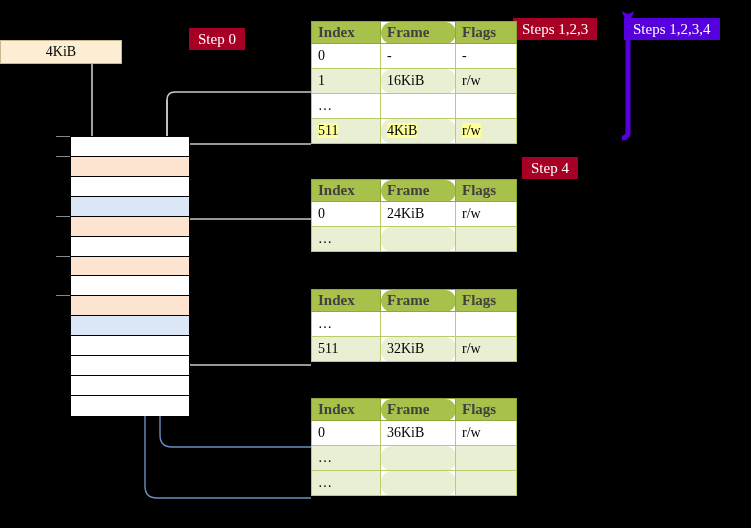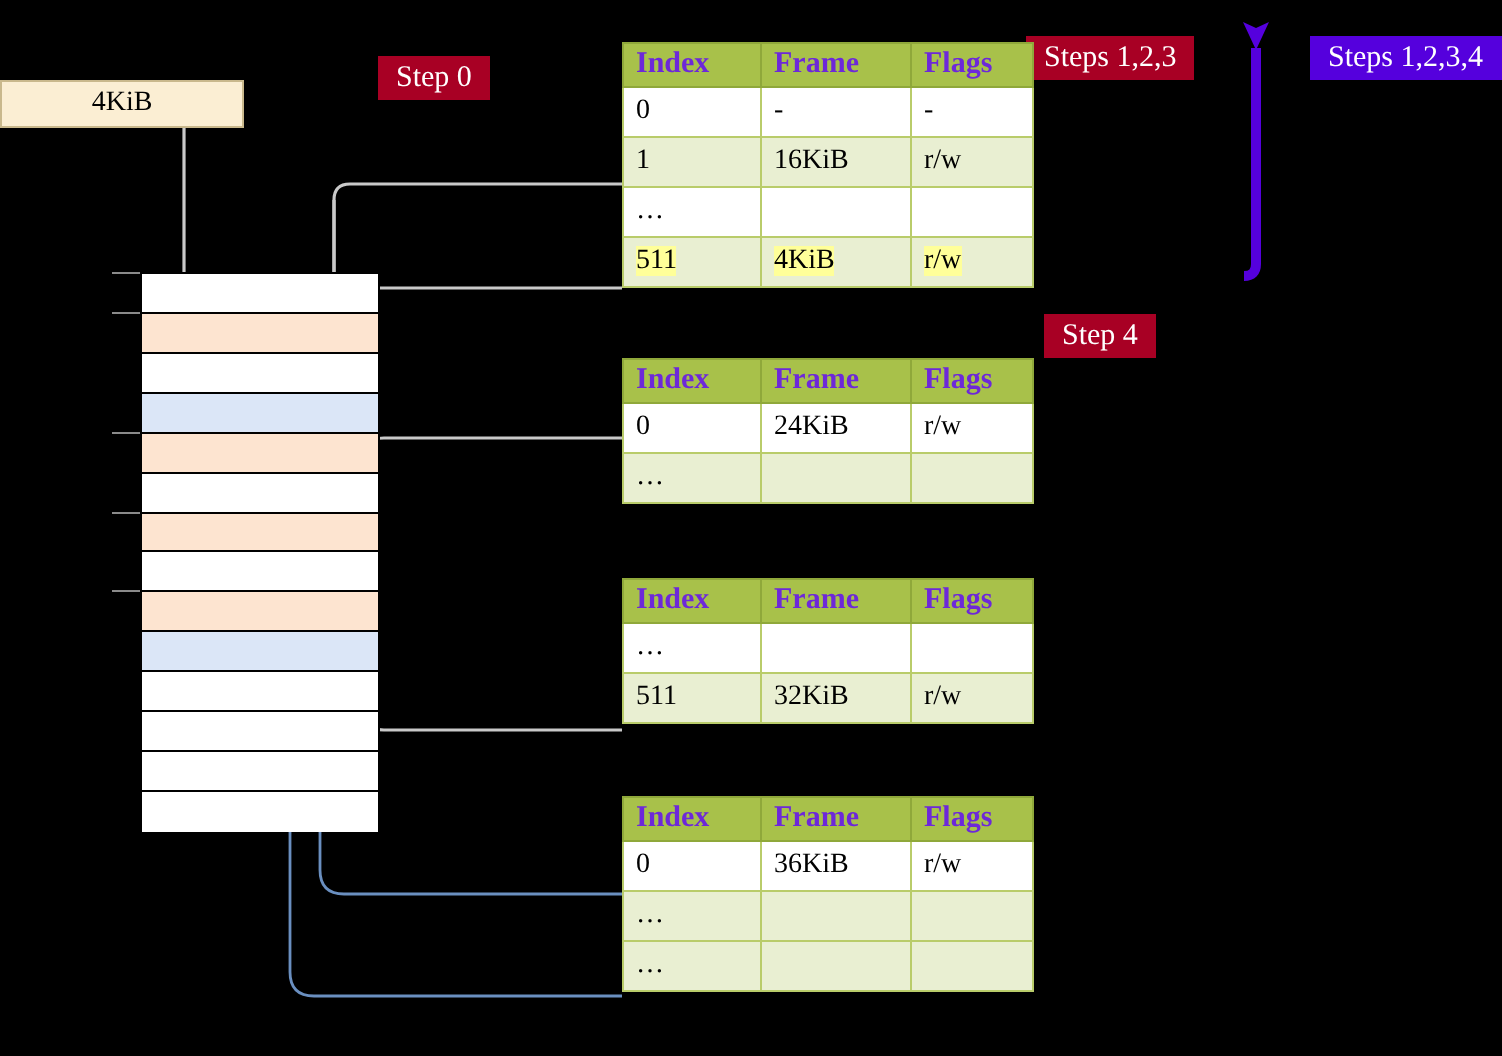--- a/index.html
+++ b/index.html
@@ -25,30 +25,30 @@
   #memcol .mrow{width:100%;box-sizing:border-box;border-bottom:1px solid #000;}
   #memcol .mrow:last-child{border-bottom:none;}
   .f-white{background:#ffffff;}
   .f-orange{background:#fde4d0;}
   .f-blue{background:#dbe6f7;}
 
   
   .ptable{position:absolute;border-collapse:collapse;
           font-family:"Liberation Serif",serif;font-size:14px;
           background:#fff;}
-  .ptable th{background:#a8c14a;color:#6d28d9;font-weight:bold;
+  .ptable th{background:#a8c14a;color:#404040;font-weight:bold;
              text-align:left;padding:2px 6px;border:1px solid #8fa83a;
              font-size:15px;}
   .ptable td{border:1px solid #b9cc6a;padding:2px 6px;color:#000;
              height:20px;}
   .ptable tr.alt td{background:#e9efd2;}
   .ptable tr.plain td{background:#ffffff;}
   .hl{background:#ffff99;}
   .c-index{width:56px;}
-  .c-frame{width:62px;}
+  .c-frame{width:62px;border-radius:11px;}
   .c-flags{width:48px;}
 </style>
 </head>
 <body>
 
 <svg class="layer" viewBox="0 0 751 528" width="751" height="528">
   <defs>
     <marker id="arw-gray" markerWidth="9" markerHeight="9" refX="4.5" refY="7.5" orient="auto" markerUnits="userSpaceOnUse">
       <path d="M0.6,0.5 L4.5,8 L8.4,0.5 Z" fill="#bdbdbd"></path>
     </marker>
@@ -118,21 +118,21 @@
     <div class="mrow f-blue" style="height: 19.9286px;"></div>
     <div class="mrow f-white" style="height: 19.9286px;"></div>
     <div class="mrow f-white" style="height: 19.9286px;"></div>
     <div class="mrow f-white" style="height: 19.9286px;"></div>
     <div class="mrow f-white" style="height: 19.9286px;"></div>
   </div>
 
 <div id="badge-host">
     <div class="badge badge-red" style="left: 189px; top: 28px;">Step 0</div>
     <div class="badge badge-red" style="left: 513px; top: 18px; text-align: right;">Steps 1,2,3</div>
-    <div class="badge badge-purple" style="left: 655px; top: 18px;">Steps 1,2,3,4</div>
+    <div class="badge badge-purple" style="left: 624px; top: 18px;">Steps 1,2,3,4</div>
     <div class="badge badge-red" style="left: 522px; top: 157px;">Step 4</div>
   </div>
 
 <div id="table-host">
     <table class="ptable" style="left: 311px; top: 21px;">
       <thead>
         <tr>
           <th class="c-index">Index</th>
           <th class="c-frame">Frame</th>
           <th class="c-flags">Flags</th>

